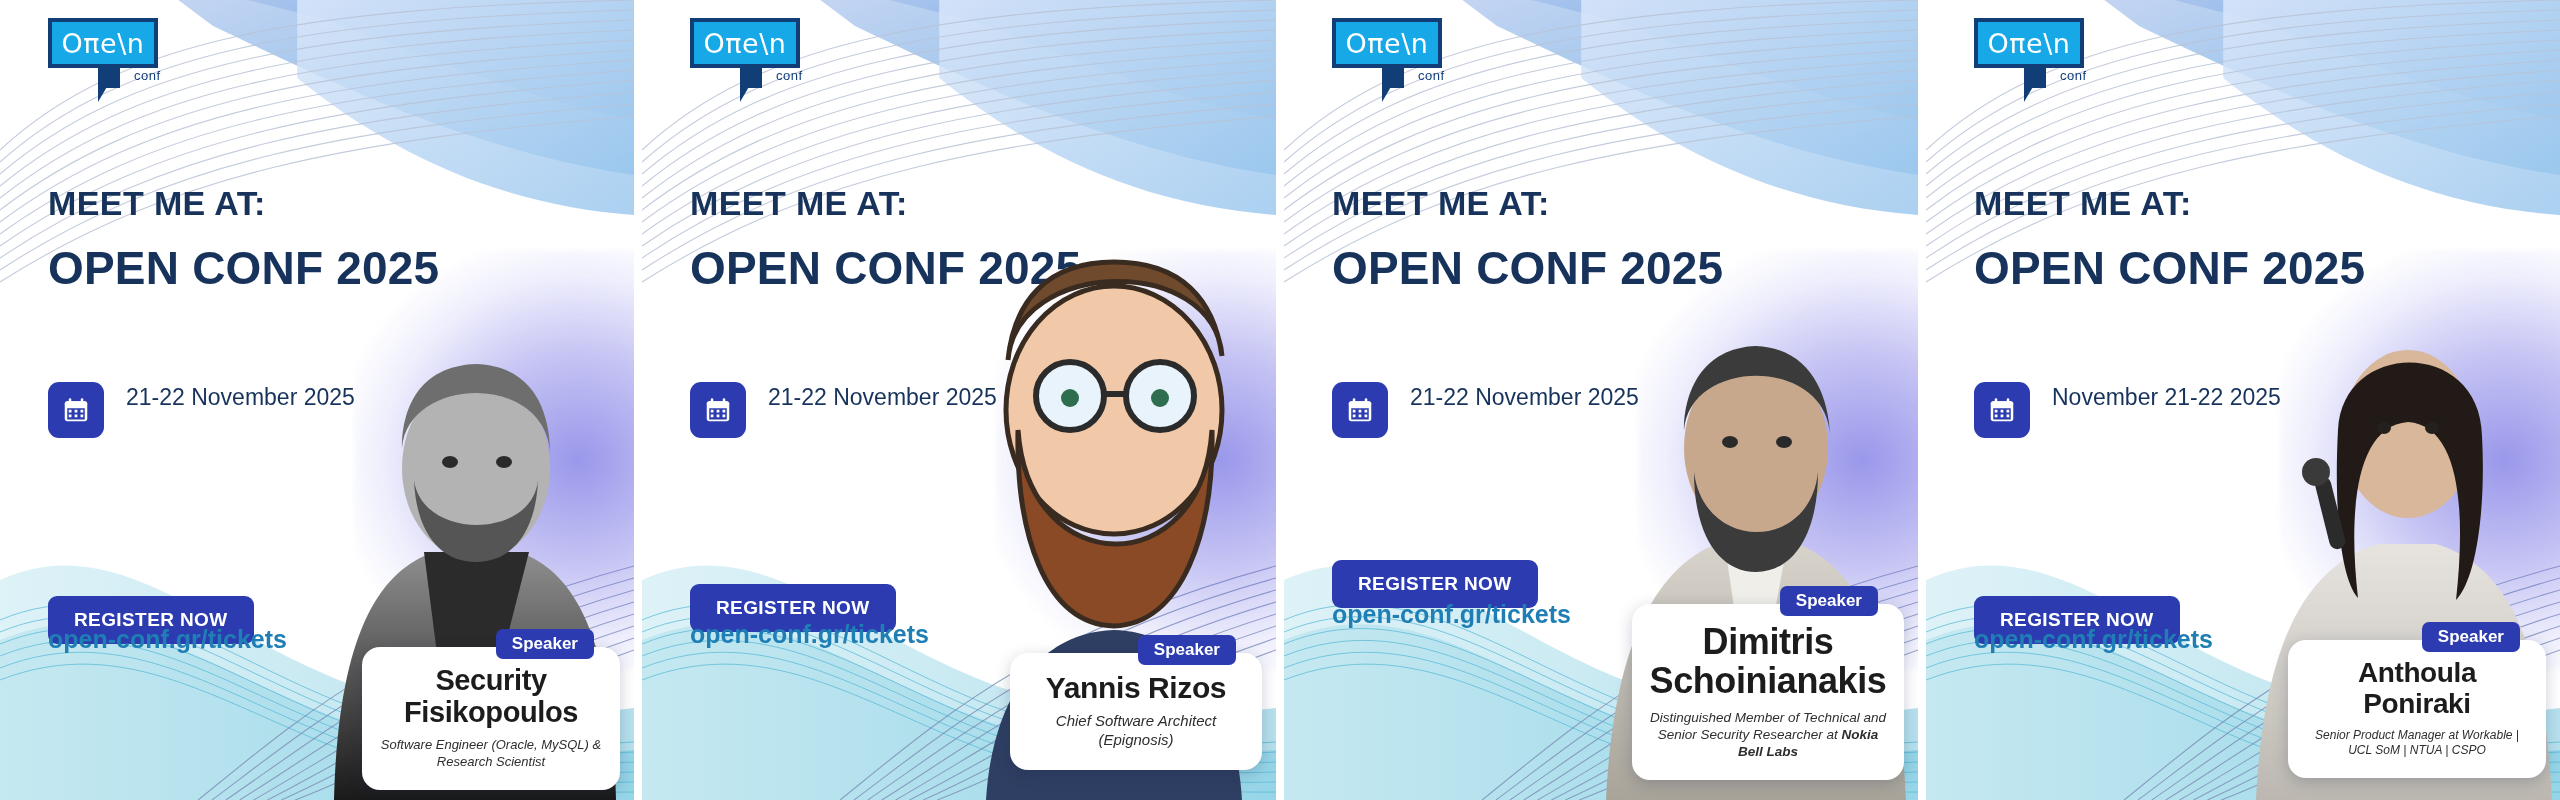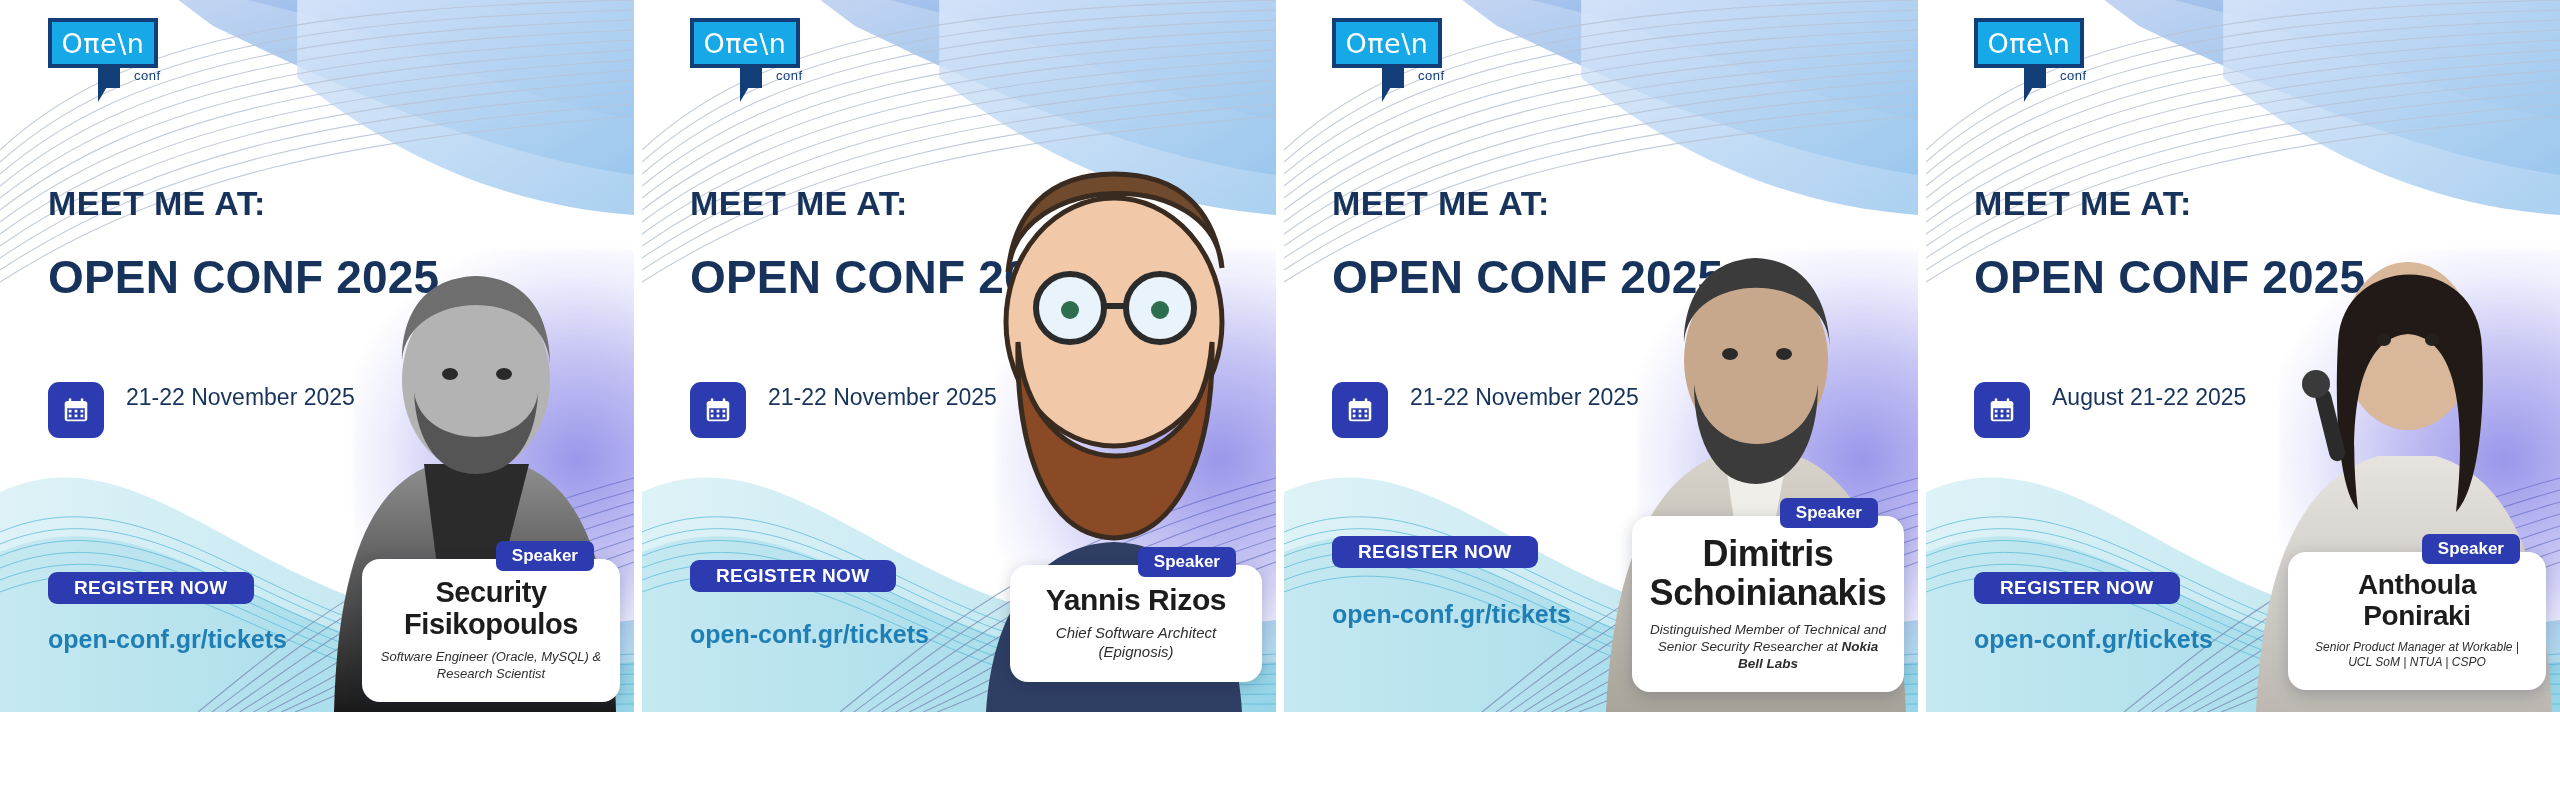--- a/index.html
+++ b/index.html
@@ -12,21 +12,21 @@
   }
   .gallery {
     display: flex;
     width: 2560px; height: 800px;
     background: #ffffff;
     gap: 8px;
   }
   .card {
     position: relative;
     flex: 1 1 0;
-    height: 712px;
+    height: 800px;
     background: #ffffff;
     overflow: hidden;
   }
 
   
   .bg { position: absolute; inset: 0; overflow: hidden; pointer-events: none; }
   .bg svg { position: absolute; display: block; }
   .bg-top { top: 0; left: 0; width: 100%; height: 320px; }
   .bg-bottom { bottom: 0; left: 0; width: 100%; height: 330px; }
 
@@ -69,21 +69,21 @@
     font-family: "Liberation Sans", sans-serif;
   }
 
   
   .heading-block { position: absolute; left: 48px; top: 186px; }
   .meet {
     color: #17335c; font-weight: bold; font-size: 34px;
     letter-spacing: .4px; line-height: 1.05; white-space: nowrap;
   }
   .confname {
-    margin-top: 31px;
+    margin-top: 22px;
     color: #17335c; font-weight: bold; font-size: 46px;
     letter-spacing: .2px; line-height: 1.05; white-space: nowrap;
   }
 
   
   .date-row { position: absolute; left: 48px; display: flex; align-items: flex-start; gap: 22px; }
   .cal-icon {
     width: 56px; height: 56px; border-radius: 11px;
     background: #2c3cb0; flex: none;
     display: flex; align-items: center; justify-content: center;
@@ -91,24 +91,24 @@
   .date-text {
     color: #17335c; font-size: 23px; line-height: 1.32;
     max-width: 270px;
   }
 
   
   .register {
     position: absolute; left: 48px;
     background: #2c3cb0; color: #fff;
     border: none; border-radius: 9px;
-    padding: 5px 26px;
+    padding: 13px 26px;
     font-size: 19px; font-weight: bold; letter-spacing: .4px;
     font-family: "Liberation Sans", sans-serif;
-    cursor: pointer; white-space: nowrap;
+    cursor: pointer; white-space: nowrap; margin-top: 24px;
   }
   .ticket-url {
     position: absolute; left: 48px;
     color: #1f7fb5; font-size: 25px; font-weight: bold;
     text-decoration: none; white-space: nowrap;
   }
 
   
   .photo {
     position: absolute; right: 0; bottom: 0;
@@ -651,21 +651,21 @@
           <g fill="#ffffff">
             <rect x="6.2" y="11.8" width="2.2" height="2.2"></rect>
             <rect x="10.9" y="11.8" width="2.2" height="2.2"></rect>
             <rect x="15.6" y="11.8" width="2.2" height="2.2"></rect>
             <rect x="6.2" y="15.6" width="2.2" height="2.2"></rect>
             <rect x="10.9" y="15.6" width="2.2" height="2.2"></rect>
             <rect x="15.6" y="15.6" width="2.2" height="2.2"></rect>
           </g>
         </svg>
       </div>
-      <div class="date-text">August 21-22 2025</div>
+      <div class="date-text">November 21-22 2025</div>
     </div>
 
     <button class="register" style="top: 572px;">REGISTER NOW</button>
     <a class="ticket-url" href="#" style="top: 625px;">open-conf.gr/tickets</a>
 
     <div class="photo">
     <svg width="330" height="620" viewBox="0 0 330 620">
       <defs>
             <linearGradient id="p4" x1="0" y1="0" x2="0" y2="1">
         <stop offset="0%" stop-color="#e7e4df"></stop>

